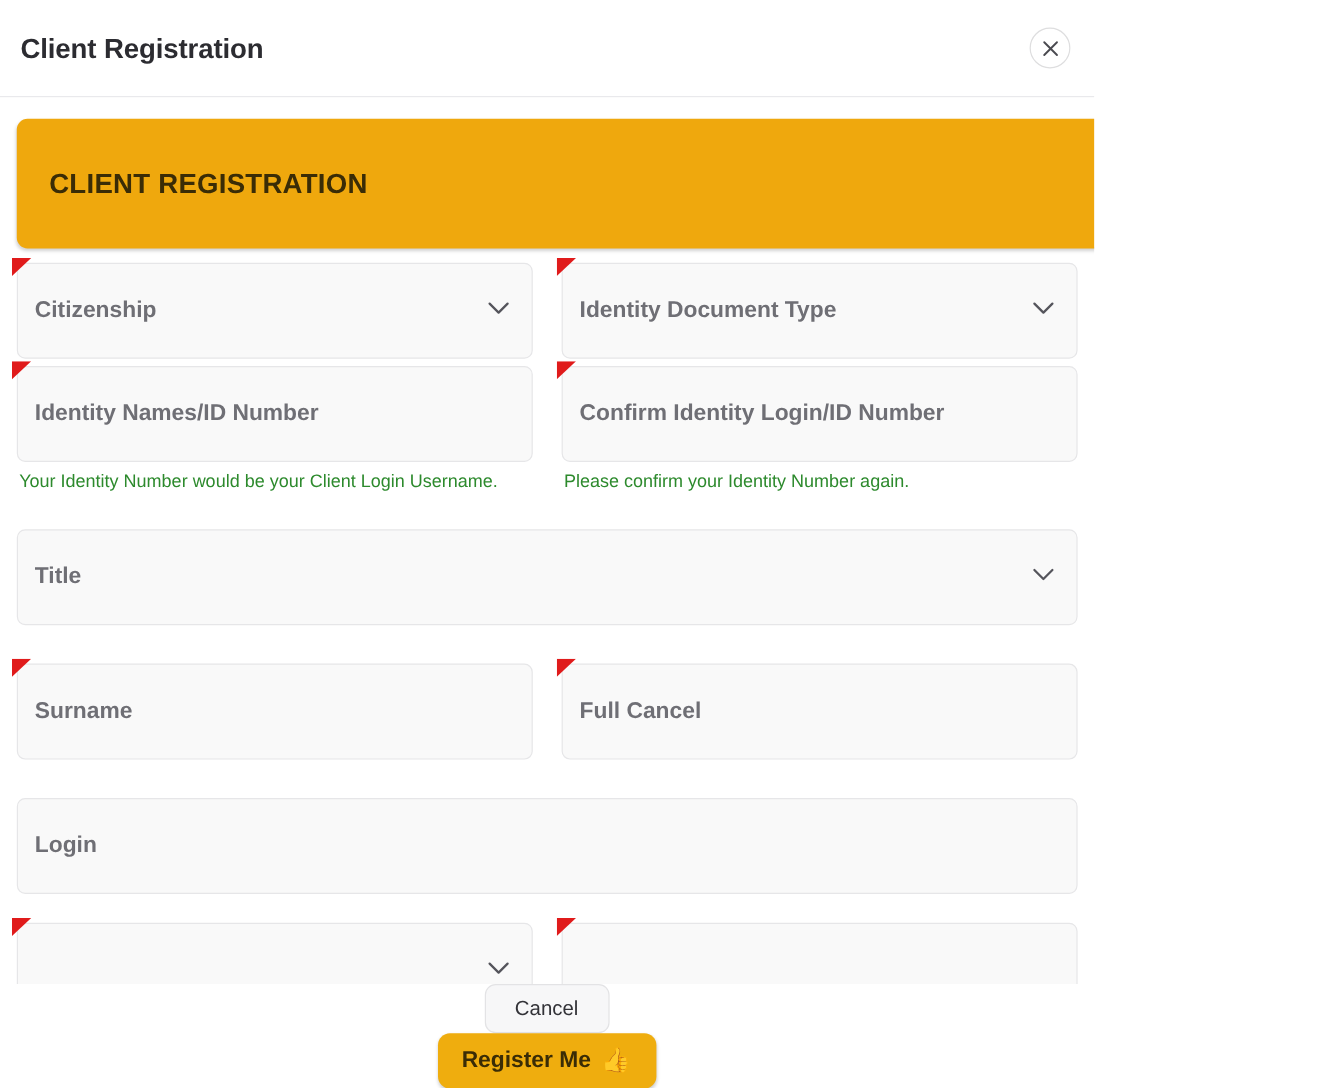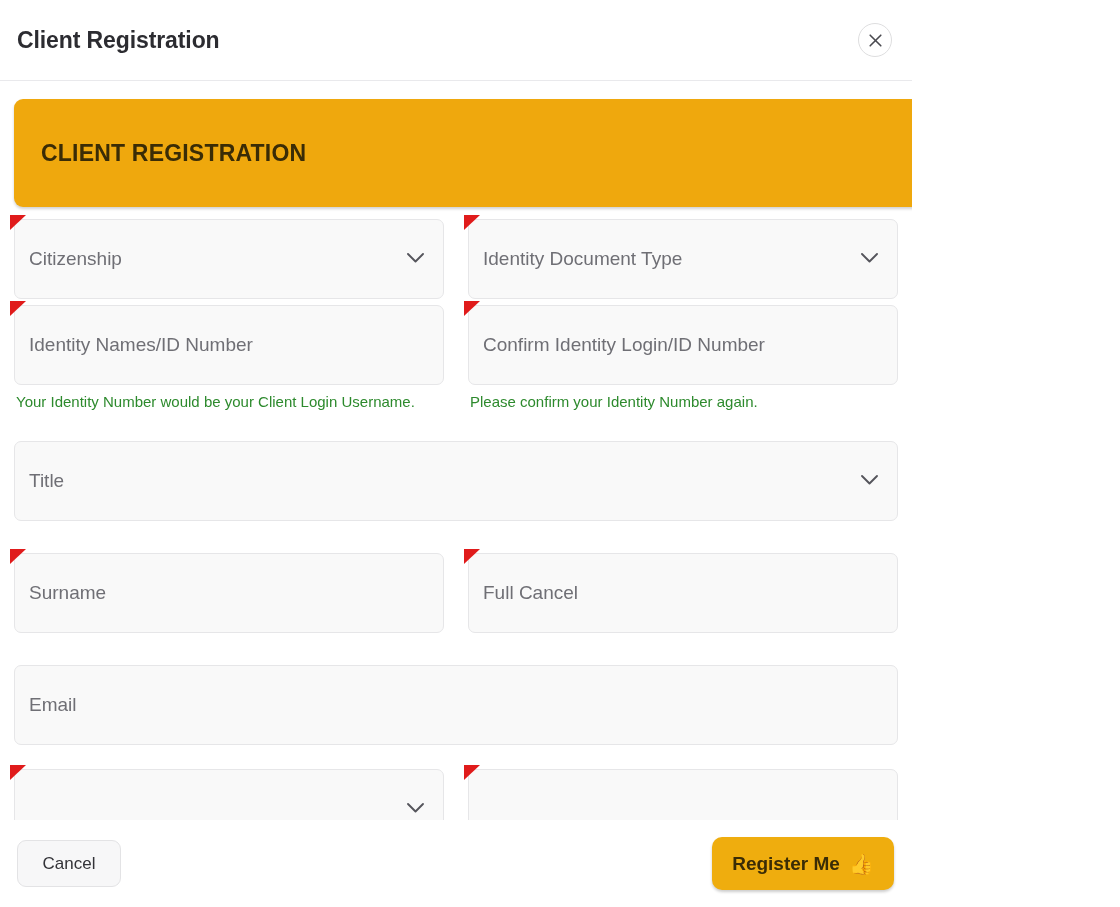--- a/index.html
+++ b/index.html
@@ -105,21 +105,21 @@
     align-items: center;
     padding: 0 18px 0 14px;
     width: 100%;
     cursor: text;
   }
   .field-box.select { cursor: pointer; }
 
   .field-label {
     font-size: 19px;
     color: #6f6f75;
-    font-weight: 400;
+    font-weight: 700;
     flex: 1 1 auto;
     white-space: nowrap;
     overflow: hidden;
   }
 
   .chevron {
     flex: 0 0 auto;
     margin-left: 8px;
     display: block;
   }
@@ -155,20 +155,21 @@
     left: 0;
     right: 0;
     bottom: 0;
     height: 87px;
     background: #ffffff;
     display: flex;
     align-items: center;
     justify-content: space-between;
     padding: 0 18px 0 17px;
     z-index: 10;
+    flex-direction: column;
   }
 
   .btn-cancel {
     min-width: 104px;
     height: 47px;
     background: #f7f7f8;
     border: 1px solid #e3e3e5;
     border-radius: 9px;
     font-size: 17px;
     color: #333338;
@@ -331,21 +332,21 @@
         </div>
       </div>
     </div>
 
     <div class="spacer-sm"></div>
 
     <div class="form-row">
       <div class="field-col full">
         <div class="field-wrap">
           <div class="field-box">
-            <span class="field-label">Email</span>
+            <span class="field-label">Login</span>
           </div>
         </div>
       </div>
     </div>
 
     <div class="form-row cut-row">
       <div class="field-col">
         <div class="field-wrap">
           <span class="req-flag">
             <svg width="18" height="18" viewBox="0 0 18 18">

